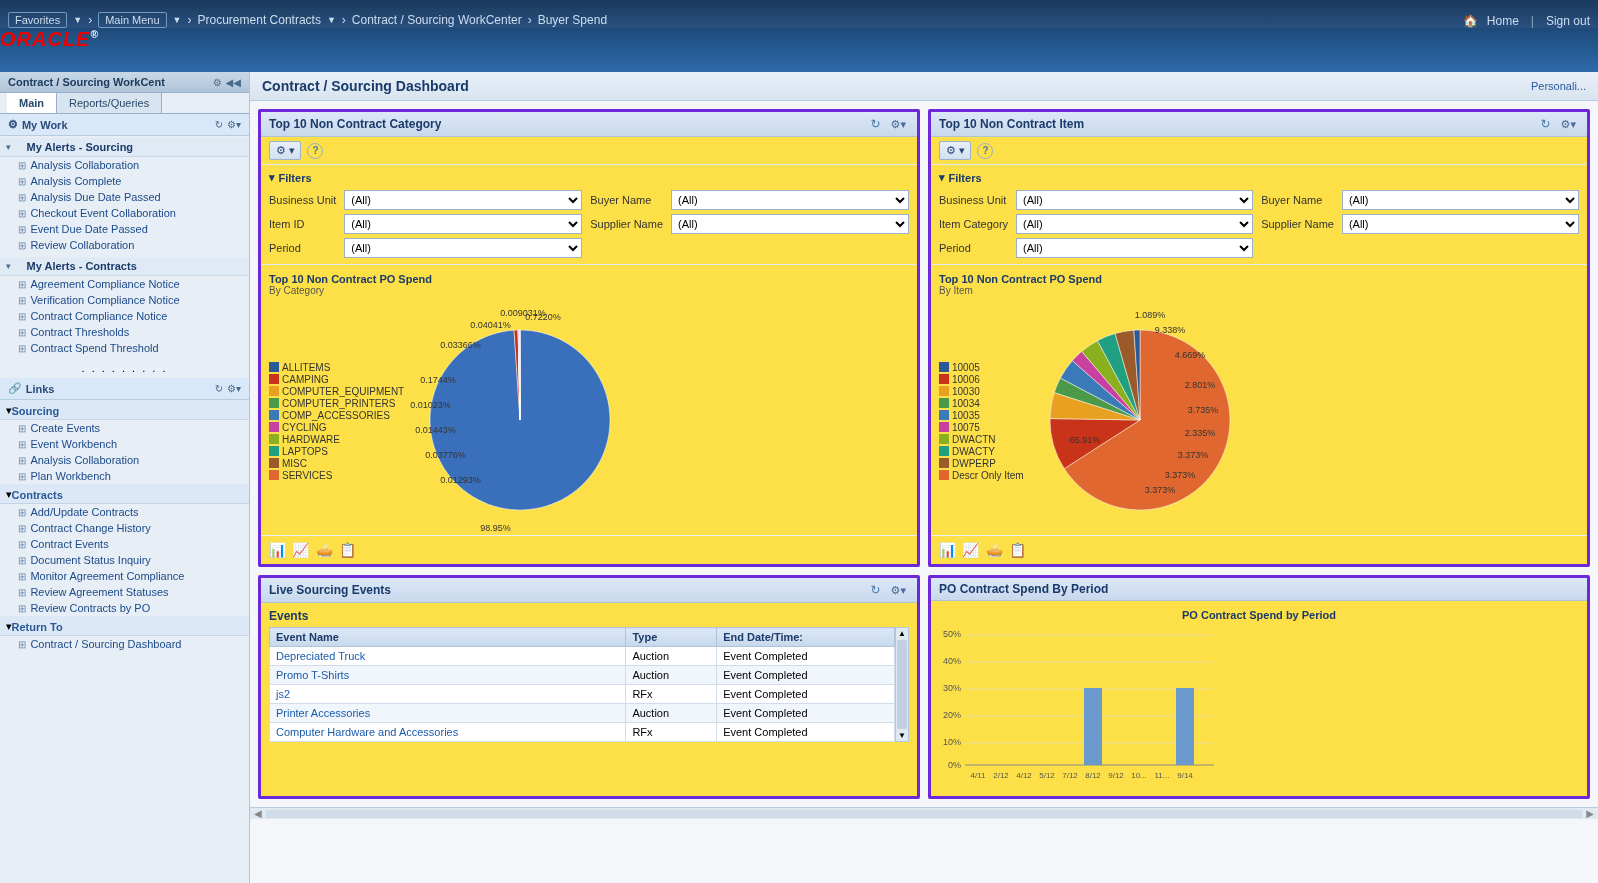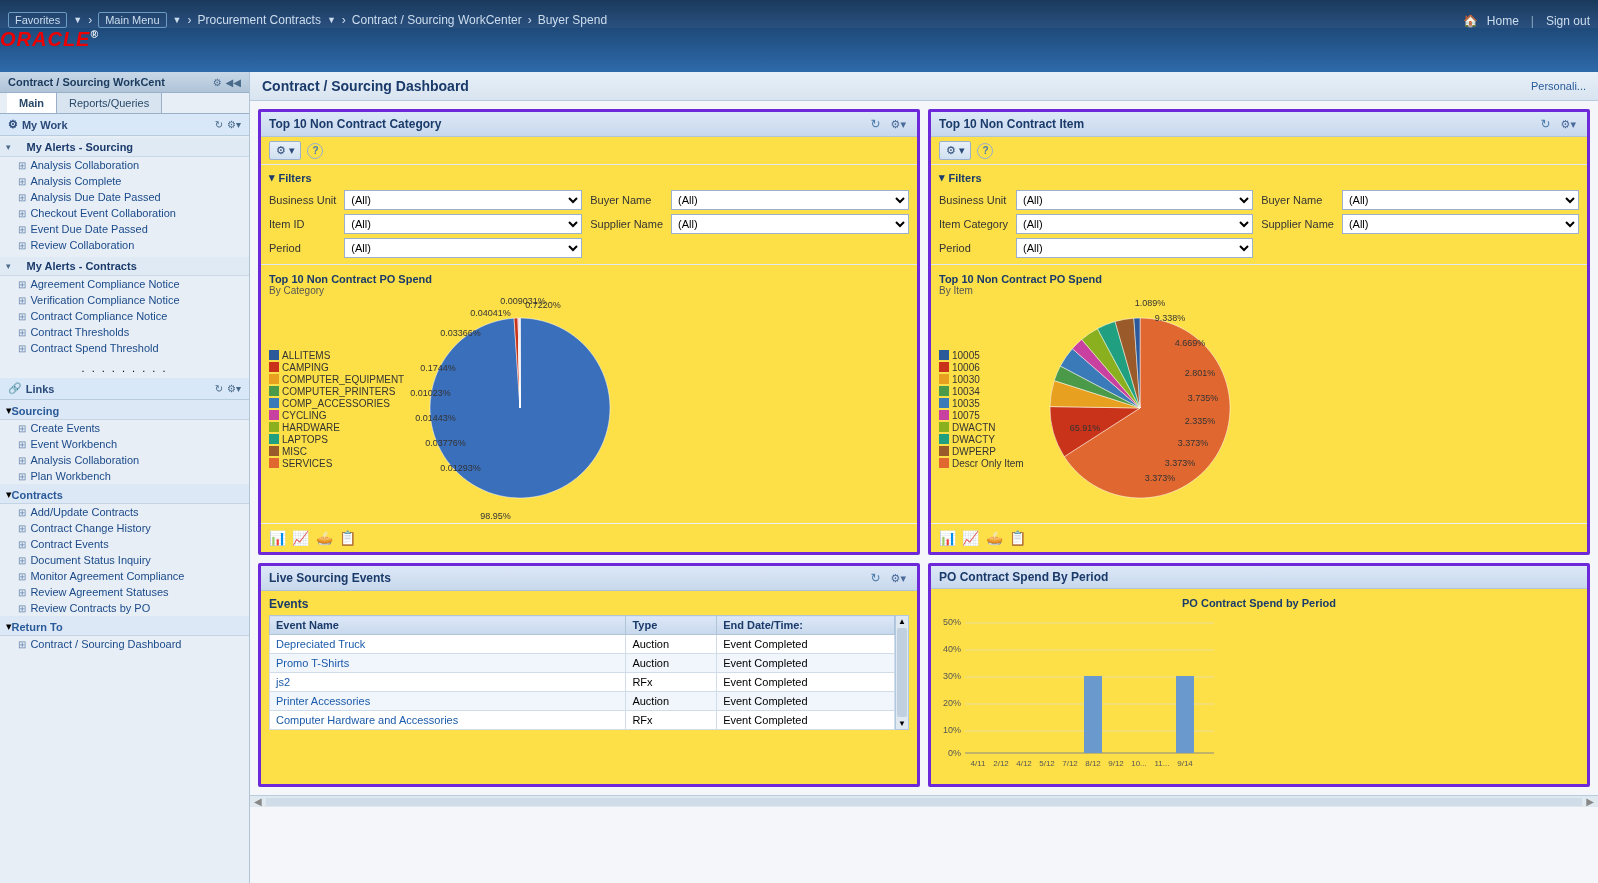--- a/index.html
+++ b/index.html
@@ -191,21 +191,21 @@
     }
 
     
     .chart-area {
       padding: 8px;
       display: flex;
       flex-direction: column;
       align-items: flex-start;
     }
     .chart-title-main { font-weight: bold; font-size: 11px; color: #1a3a6a; text-align: center; }
-    .chart-subtitle { font-size: 10px; color: #555; text-align: center; margin-bottom: 8px; }
+    .chart-subtitle { font-size: 10px; color: #555; text-align: center; margin-bottom: 20px; }
 
     .pie-chart-container {
       display: flex;
       align-items: center;
       gap: 16px;
       padding: 4px 0;
     }
 
     .legend { font-size: 10px; }
     .legend-item { display: flex; align-items: center; gap: 3px; margin-bottom: 1px; }

